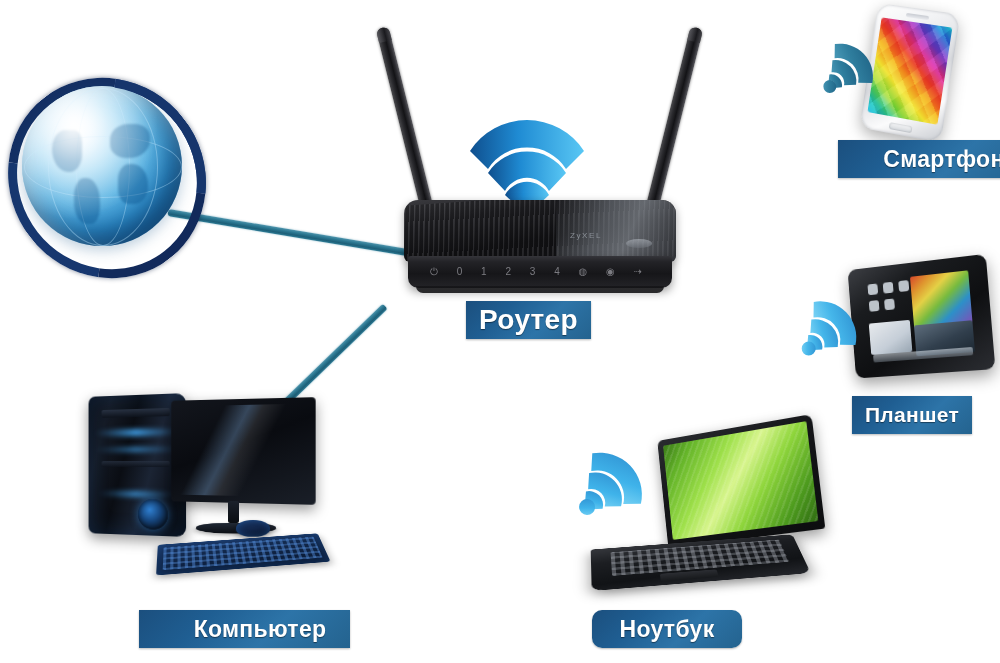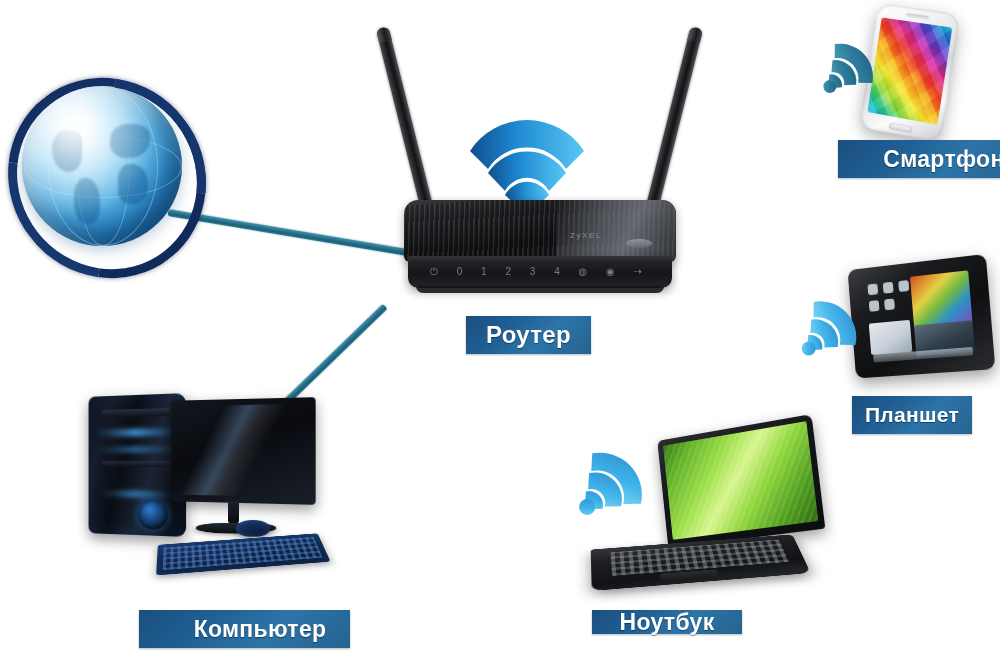--- a/index.html
+++ b/index.html
@@ -345,23 +345,23 @@
       <g transform="rotate(46 30 29)">
         <path d="M3 24 A33 33 0 0 1 57 24 L47 34 A21 21 0 0 0 13 34 Z" fill="url(#wgP)"></path>
         <path d="M13 37 A21 21 0 0 1 47 37 L39 46 A11 11 0 0 0 21 46 Z" fill="url(#wgP)"></path>
         <path d="M21 49 A11 11 0 0 1 39 49 L34 55 A4 4 0 0 0 26 55 Z" fill="url(#wgP)"></path>
         <circle cx="30" cy="57" r="6.5" fill="url(#wgP)"></circle>
       </g>
     </svg>
   </div>
 
 
-  <div class="label" style="left:466px;top:301px;width:125px;height:38px;font-size:24px;margin-top:15px;">Роутер</div>
+  <div class="label" style="left:466px;top:301px;width:125px;height:38px;font-size:28px;">Роутер</div>
 
   <div class="label" style="left:838px;top:140px;width:162px;height:38px;font-size:23px;padding-left:25px;">Смартфон</div>
 
   <div class="label" style="left:852px;top:396px;width:120px;height:38px;font-size:21px;">Планшет</div>
 
   <div class="label" style="left:139px;top:610px;width:180px;height:38px;font-size:23px;padding-left:31px;">Компьютер</div>
 
-  <div class="label" style="left:592px;top:610px;width:150px;height:24px;font-size:23px;">Ноутбук</div>
+  <div class="label" style="left:592px;top:610px;width:150px;height:38px;font-size:23px;border-radius:10px;">Ноутбук</div>
 
 </div>
 
 </body></html>

